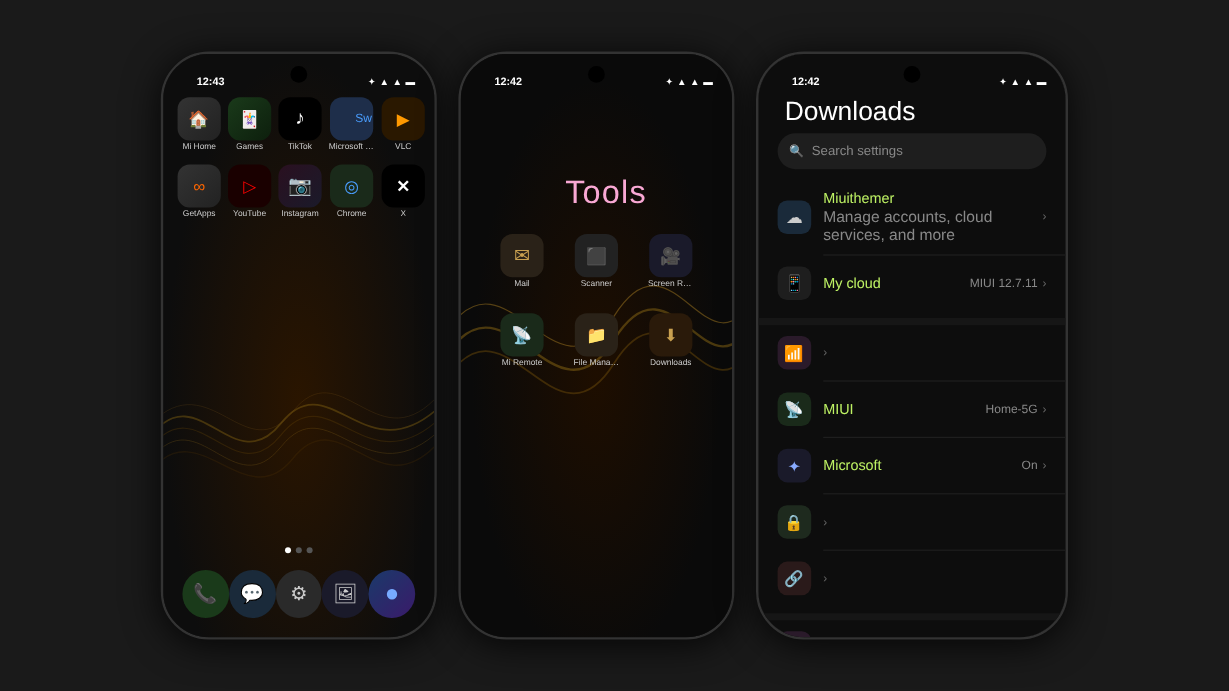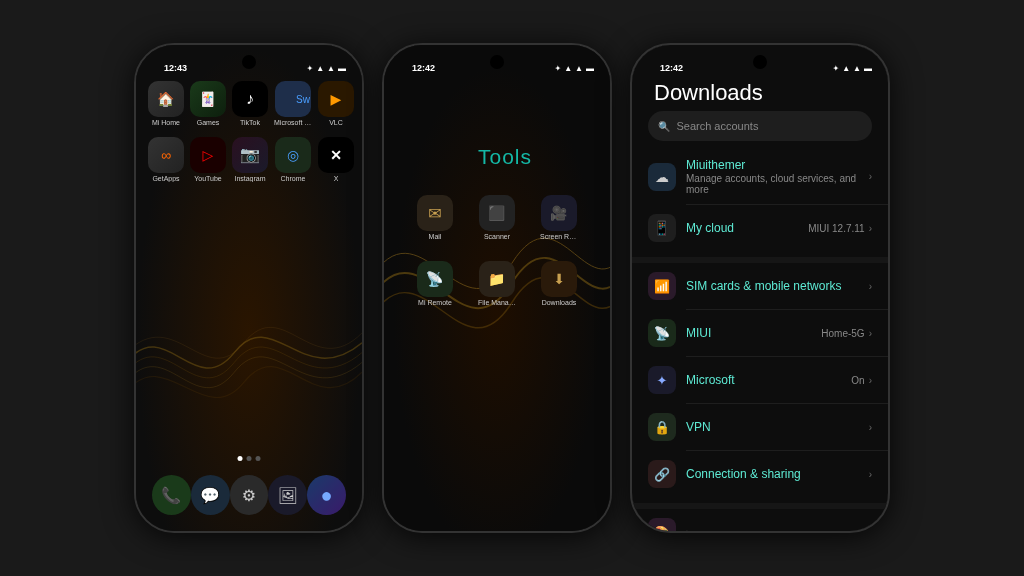--- a/index.html
+++ b/index.html
@@ -179,22 +179,22 @@
       position: absolute;
       top: 0; left: 0; right: 0; bottom: 0;
       background: radial-gradient(ellipse at 50% 55%, #1e0e00 0%, #0a0a0a 65%);
     }
 
     .folder-title {
       position: absolute;
       top: 100px;
       left: 16px; right: 0;
       text-align: center;
-      color: #14b8a6;
-      font-size: 21px;
+      color: #f9a8d4;
+      font-size: 27px;
       font-weight: 300;
       letter-spacing: 1px;
     }
 
     .folder-grid {
       position: absolute;
       top: 150px;
       left: 20px;
       right: 20px;
       display: grid;
@@ -271,27 +271,27 @@
       justify-content: center;
       font-size: 13px;
       margin-right: 10px;
       flex-shrink: 0;
       color: #ccc;
     }
     .settings-item-content {
       flex: 1;
     }
     .settings-item-title {
-      color: #5eead4;
+      color: #bef264;
       font-size: 12px;
       font-weight: 400;
     }
     .settings-item-subtitle {
       color: #888;
-      font-size: 10px;
+      font-size: 13px;
       margin-top: 1px;
     }
     .settings-item-right {
       color: #888;
       font-size: 10px;
       margin-right: 4px;
     }
     .chevron {
       color: #666;
       font-size: 10px;
@@ -468,21 +468,21 @@
         <span class="status-icon">▲</span>
         <span class="status-icon">▲</span>
         <span class="status-icon">▬</span>
       </div>
     </div>
 
     <div class="settings-title">Downloads</div>
 
     <div class="search-bar">
       <span class="search-icon-inner">🔍</span>
-      <span class="search-text">Search accounts</span>
+      <span class="search-text">Search settings</span>
     </div>
 
     <div class="settings-list">
 
       <div class="settings-section">
         <div class="settings-item">
           <div class="settings-item-icon" style="background:#1a2a3a; font-size:14px;">☁</div>
           <div class="settings-item-content">
             <div class="settings-item-title">Miuithemer</div>
             <div class="settings-item-subtitle">Manage accounts, cloud services, and more</div>
@@ -498,23 +498,20 @@
           <span class="settings-item-right">MIUI 12.7.11</span>
           <span class="chevron">›</span>
         </div>
       </div>
 
       <div class="section-divider"></div>
 
       <div class="settings-section">
         <div class="settings-item">
           <div class="settings-item-icon" style="background:#2a1a2a; font-size:13px;">📶</div>
-          <div class="settings-item-content">
-            <div class="settings-item-title">SIM cards &amp; mobile networks</div>
-          </div>
           <span class="chevron">›</span>
         </div>
         <div class="divider"></div>
         <div class="settings-item">
           <div class="settings-item-icon" style="background:#1a2a1a; font-size:13px;">📡</div>
           <div class="settings-item-content">
             <div class="settings-item-title">MIUI</div>
           </div>
           <span class="settings-item-right">Home-5G</span>
           <span class="chevron">›</span>
@@ -524,31 +521,25 @@
           <div class="settings-item-icon" style="background:#1a1a2a; font-size:13px; color:#8af;">✦</div>
           <div class="settings-item-content">
             <div class="settings-item-title">Microsoft</div>
           </div>
           <span class="settings-item-right">On</span>
           <span class="chevron">›</span>
         </div>
         <div class="divider"></div>
         <div class="settings-item">
           <div class="settings-item-icon" style="background:#1e2a1e; font-size:13px;">🔒</div>
-          <div class="settings-item-content">
-            <div class="settings-item-title">VPN</div>
-          </div>
           <span class="chevron">›</span>
         </div>
         <div class="divider"></div>
         <div class="settings-item">
           <div class="settings-item-icon" style="background:#2a1a1a; font-size:13px;">🔗</div>
-          <div class="settings-item-content">
-            <div class="settings-item-title">Connection &amp; sharing</div>
-          </div>
           <span class="chevron">›</span>
         </div>
       </div>
 
       <div class="section-divider"></div>
 
       <div class="settings-section">
         <div class="settings-item">
           <div class="settings-item-icon" style="background:#2a1a2a; font-size:13px;">🎨</div>
           <span class="chevron">›</span>

